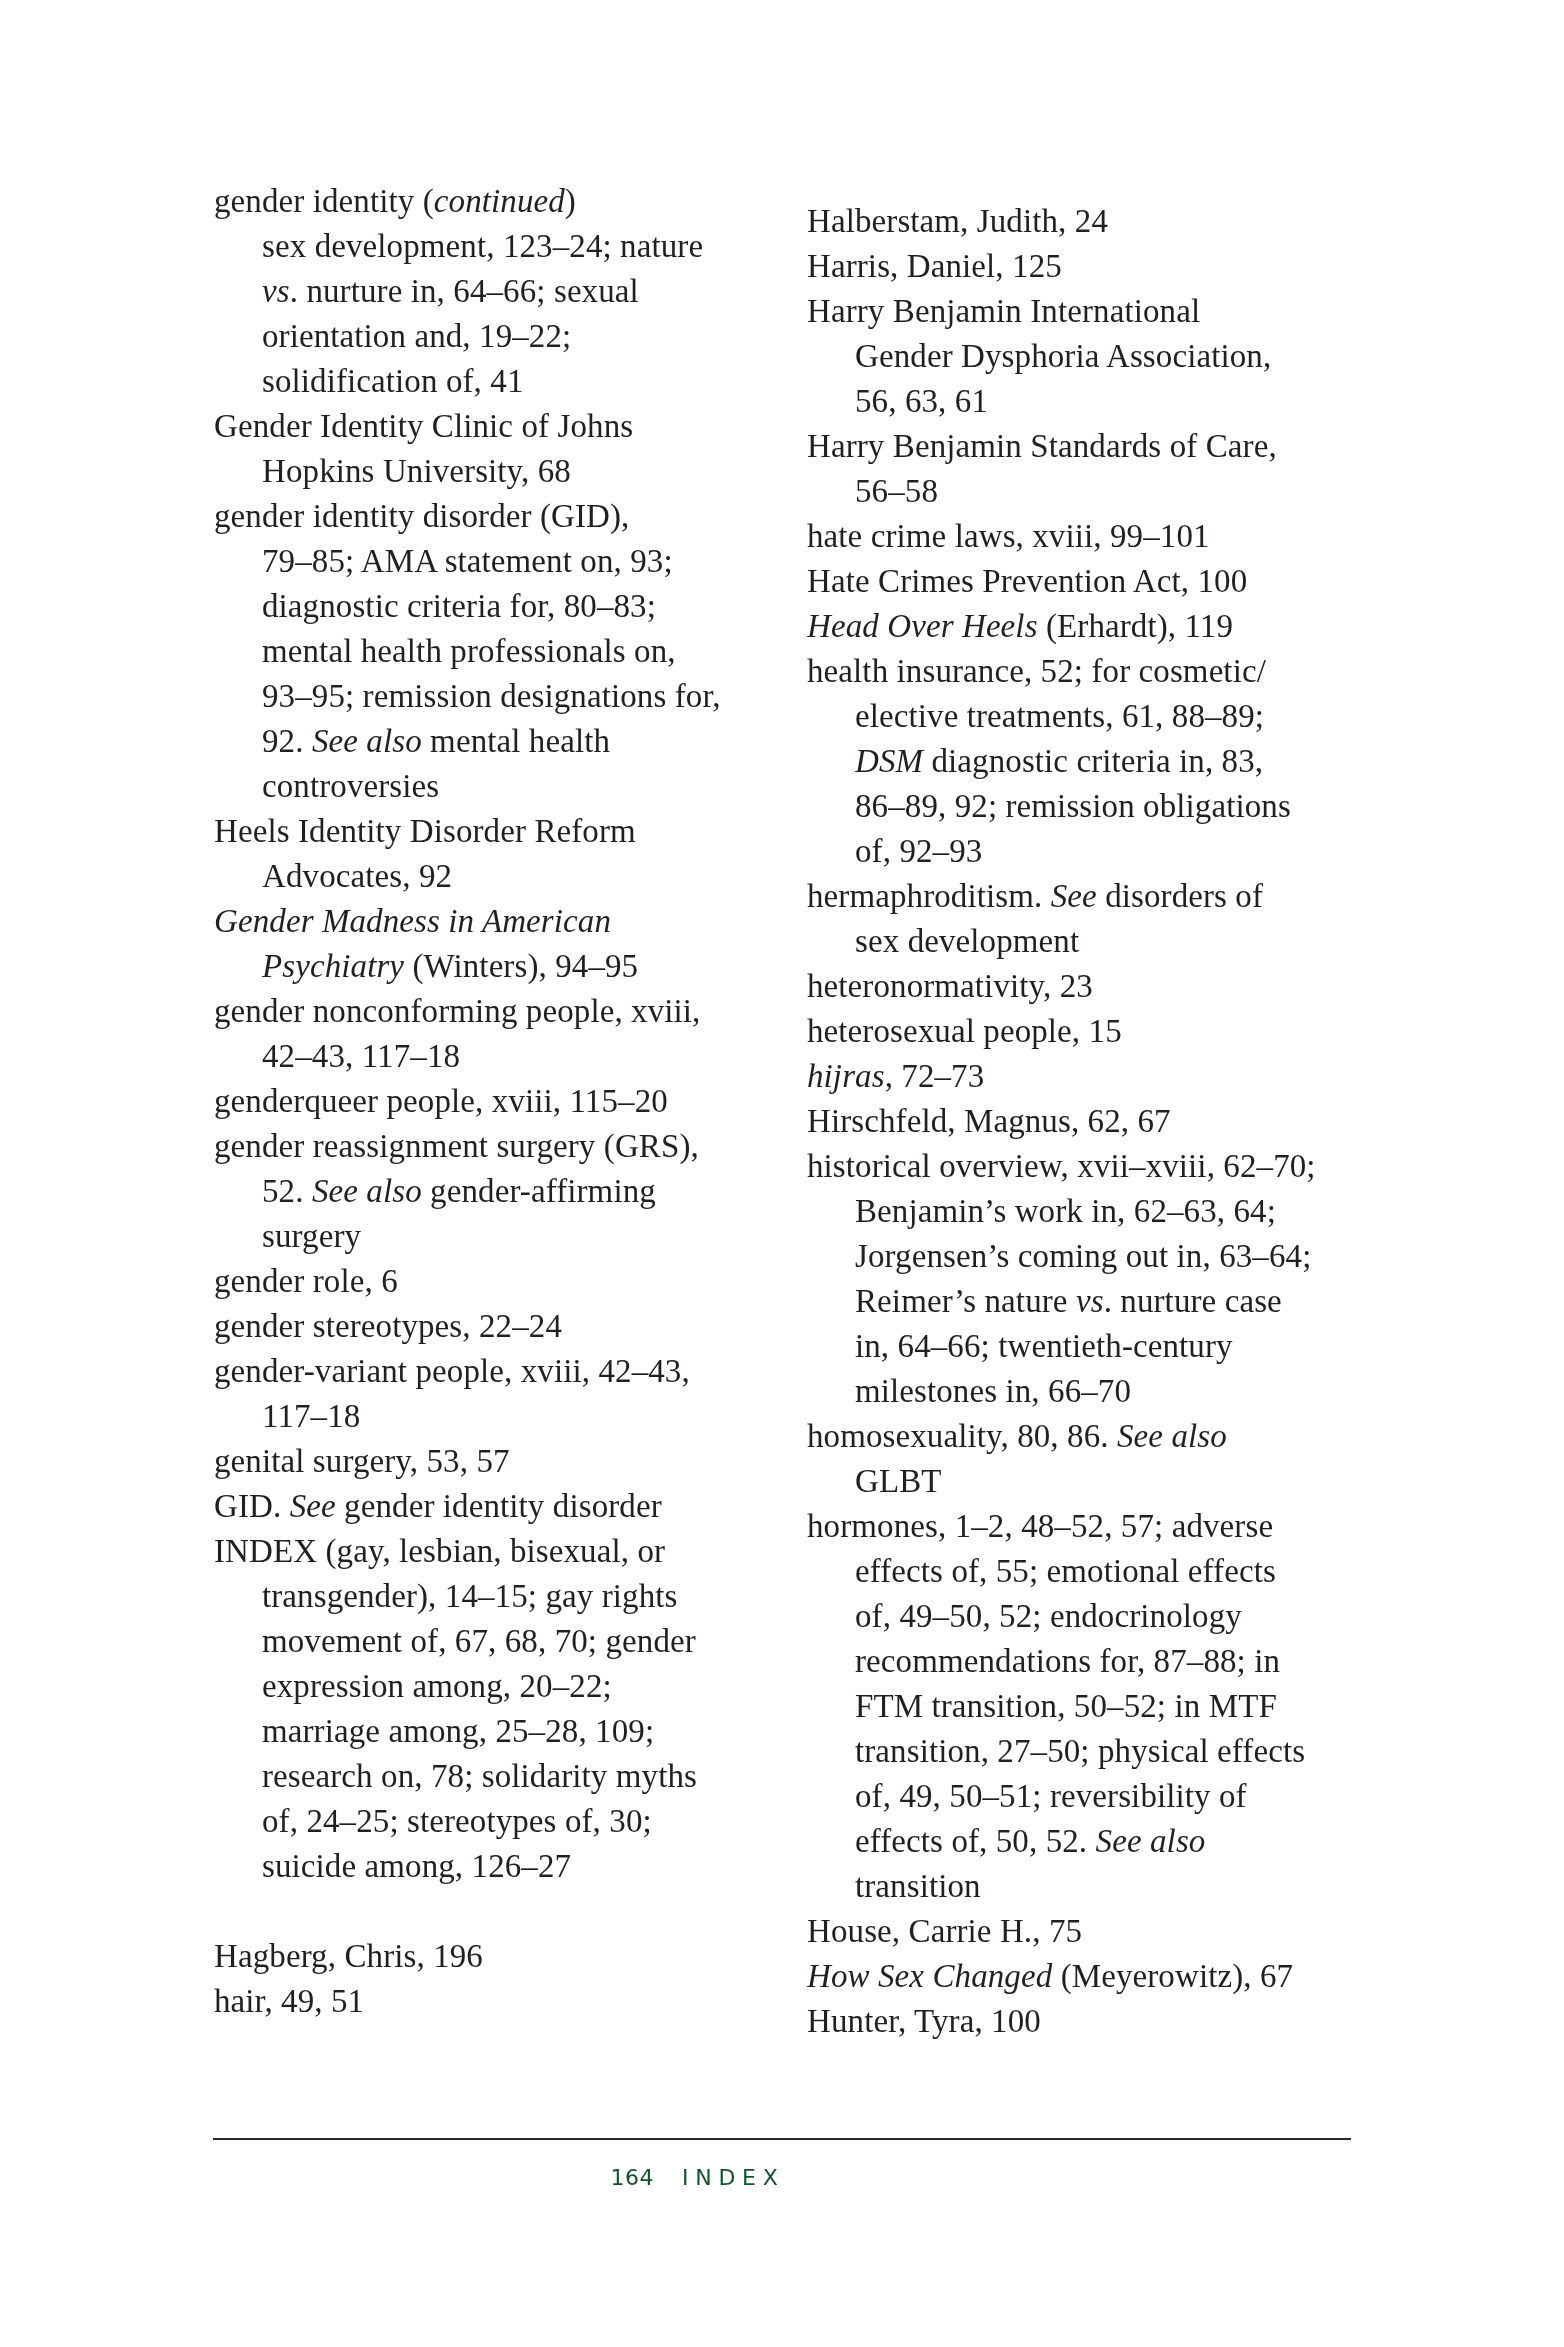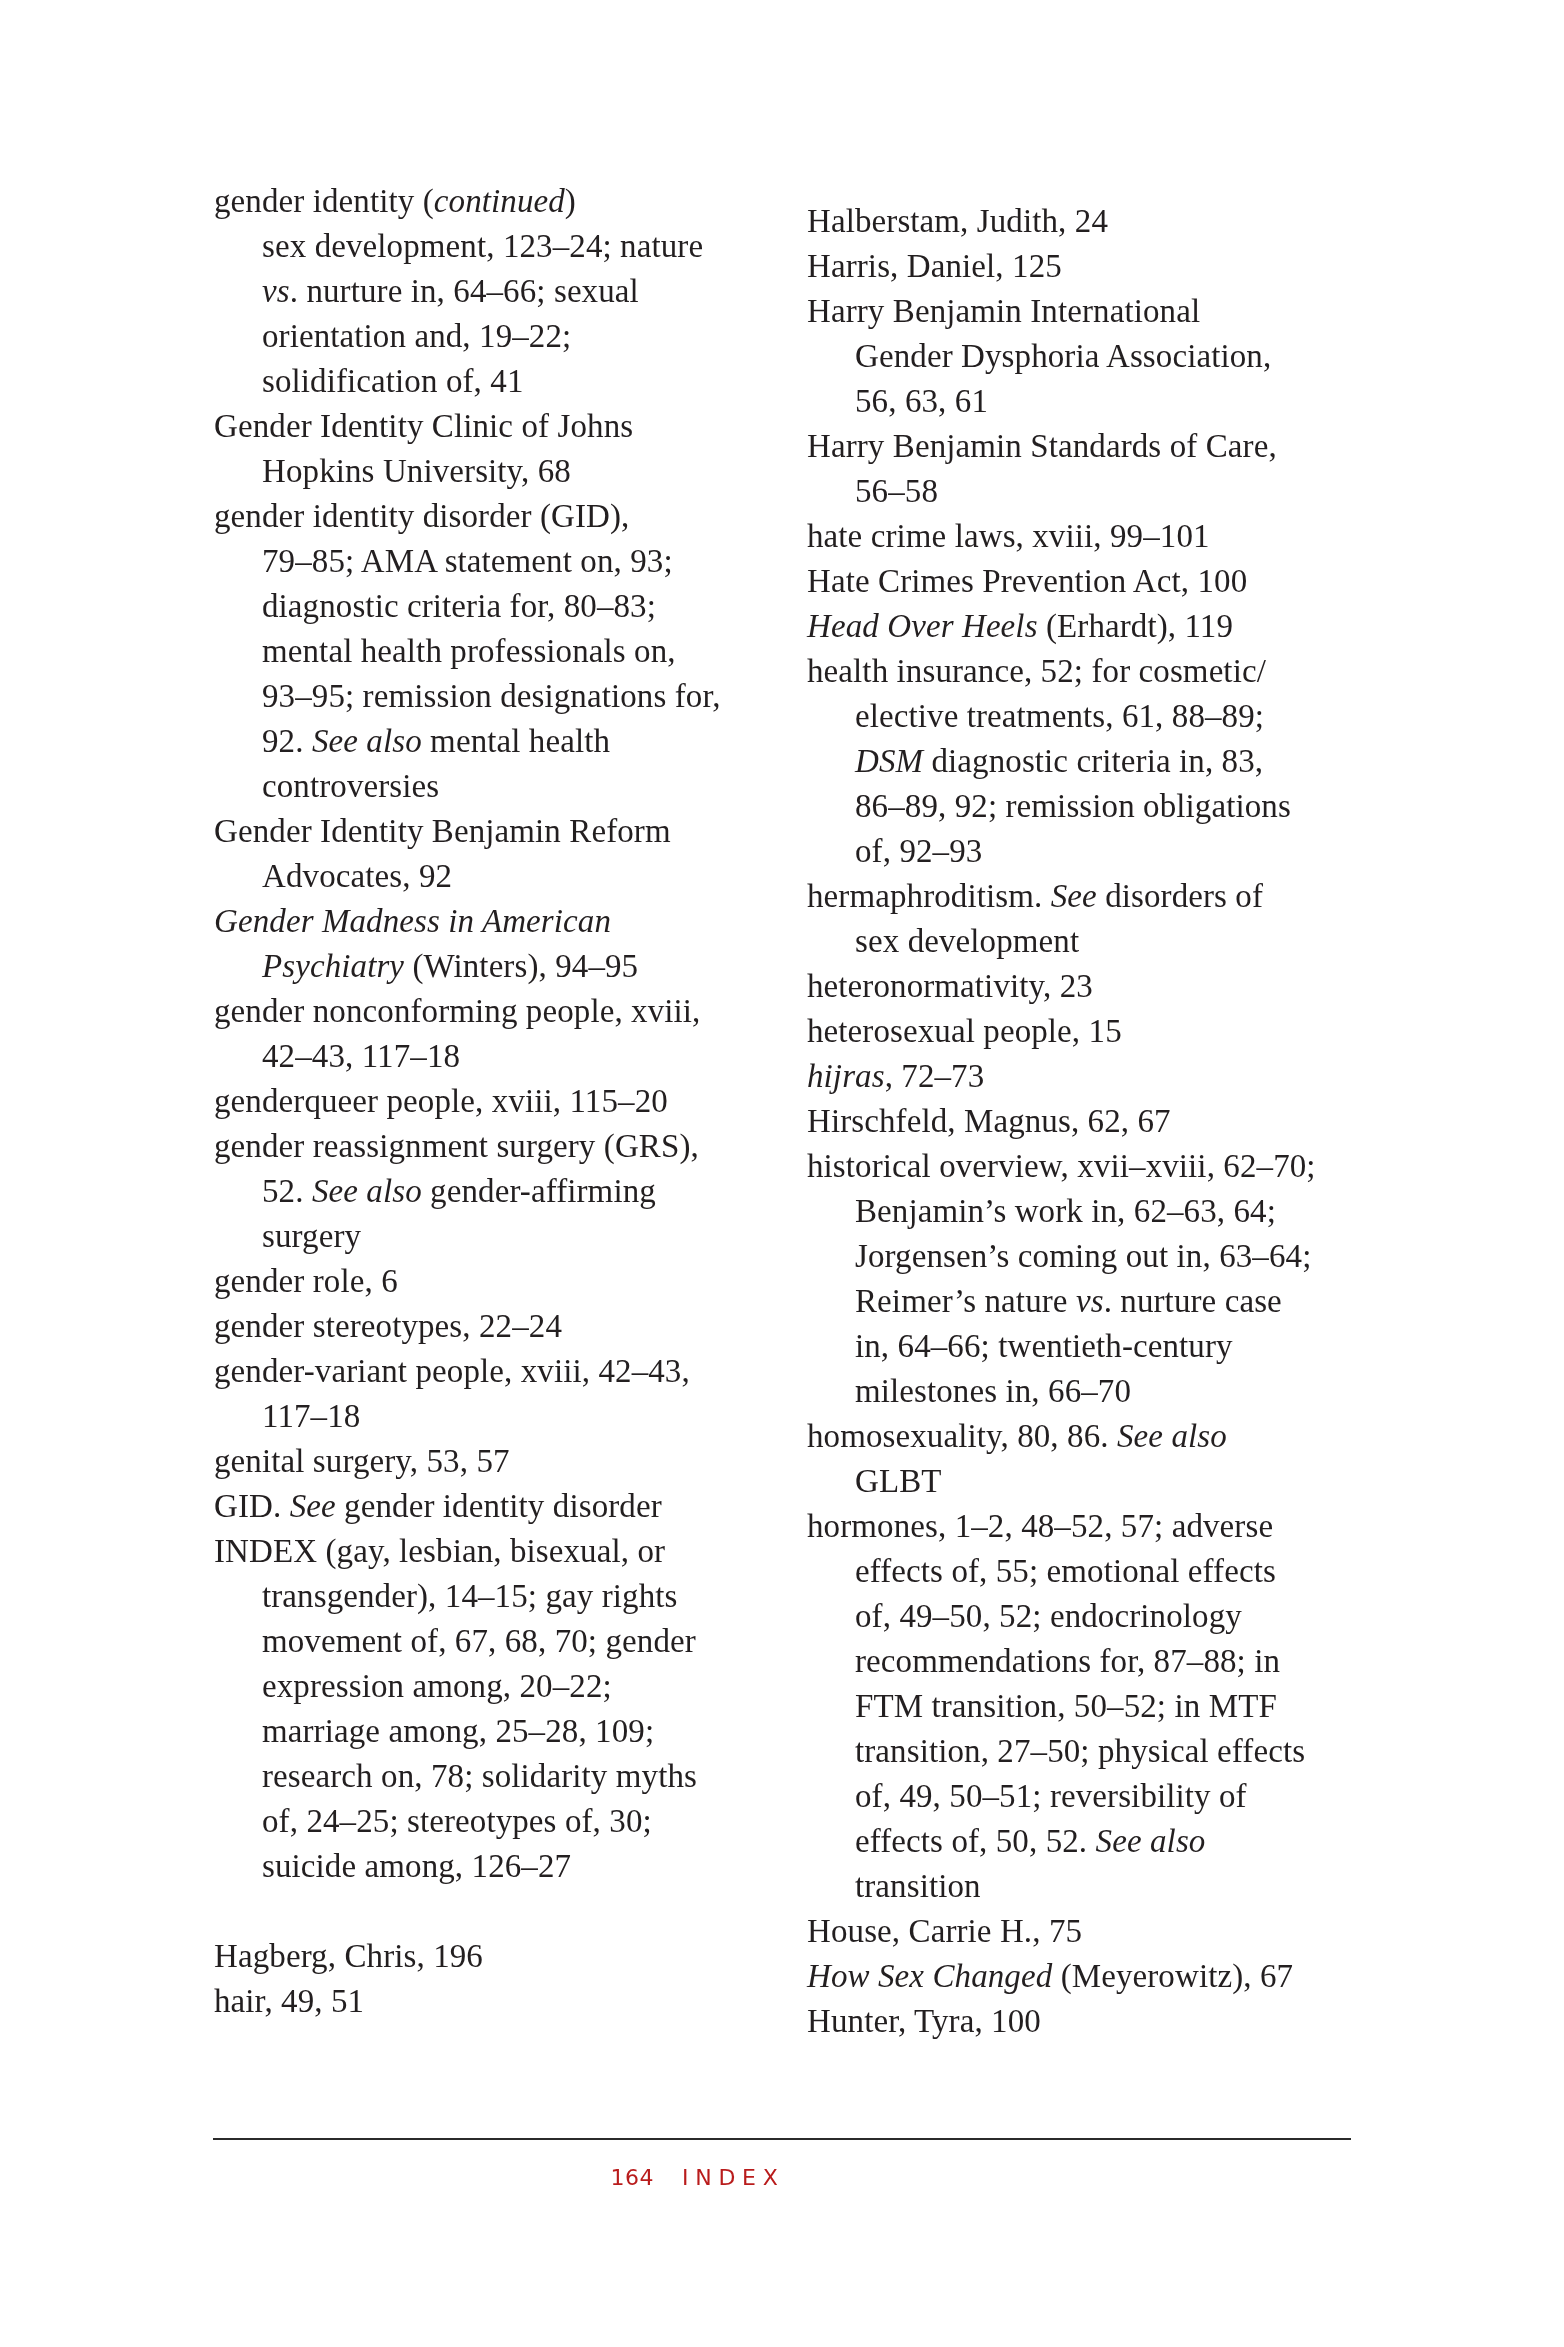--- a/index.html
+++ b/index.html
@@ -51,21 +51,21 @@
     .footer {
       position: absolute;
       left: 0;
       width: 1395px;
       top: 2161px;
       text-align: center;
       font-family: "DejaVu Sans", "Liberation Sans", sans-serif;
       font-weight: normal;
       font-size: 22px;
       line-height: 34px;
-      color: #b91c1c;
+      color: #14532d;
     }
     .footer .folio { letter-spacing: 0.5px; }
     .footer .running-head {
       margin-left: 21px;
       letter-spacing: 6.7px;
     }
   </style>
 </head>
 <body>
 
@@ -78,21 +78,21 @@
       <div class="line indent"><span>solidification of, 41</span></div>
       <div class="line"><span>Gender Identity Clinic of Johns</span></div>
       <div class="line indent"><span>Hopkins University, 68</span></div>
       <div class="line"><span>gender identity disorder (GID),</span></div>
       <div class="line indent"><span>79–85; AMA statement on, 93;</span></div>
       <div class="line indent"><span>diagnostic criteria for, 80–83;</span></div>
       <div class="line indent"><span>mental health professionals on,</span></div>
       <div class="line indent"><span>93–95; remission designations for,</span></div>
       <div class="line indent"><span>92. </span><span class="it">See also</span><span> mental health</span></div>
       <div class="line indent"><span>controversies</span></div>
-      <div class="line"><span>Gender Identity Benjamin Reform</span></div>
+      <div class="line"><span>Heels Identity Disorder Reform</span></div>
       <div class="line indent"><span>Advocates, 92</span></div>
       <div class="line"><span class="it">Gender Madness in American</span></div>
       <div class="line indent"><span class="it">Psychiatry</span><span> (Winters), 94–95</span></div>
       <div class="line"><span>gender nonconforming people, xviii,</span></div>
       <div class="line indent"><span>42–43, 117–18</span></div>
       <div class="line"><span>genderqueer people, xviii, 115–20</span></div>
       <div class="line"><span>gender reassignment surgery (GRS),</span></div>
       <div class="line indent"><span>52. </span><span class="it">See also</span><span> gender-affirming</span></div>
       <div class="line indent"><span>surgery</span></div>
       <div class="line"><span>gender role, 6</span></div>

